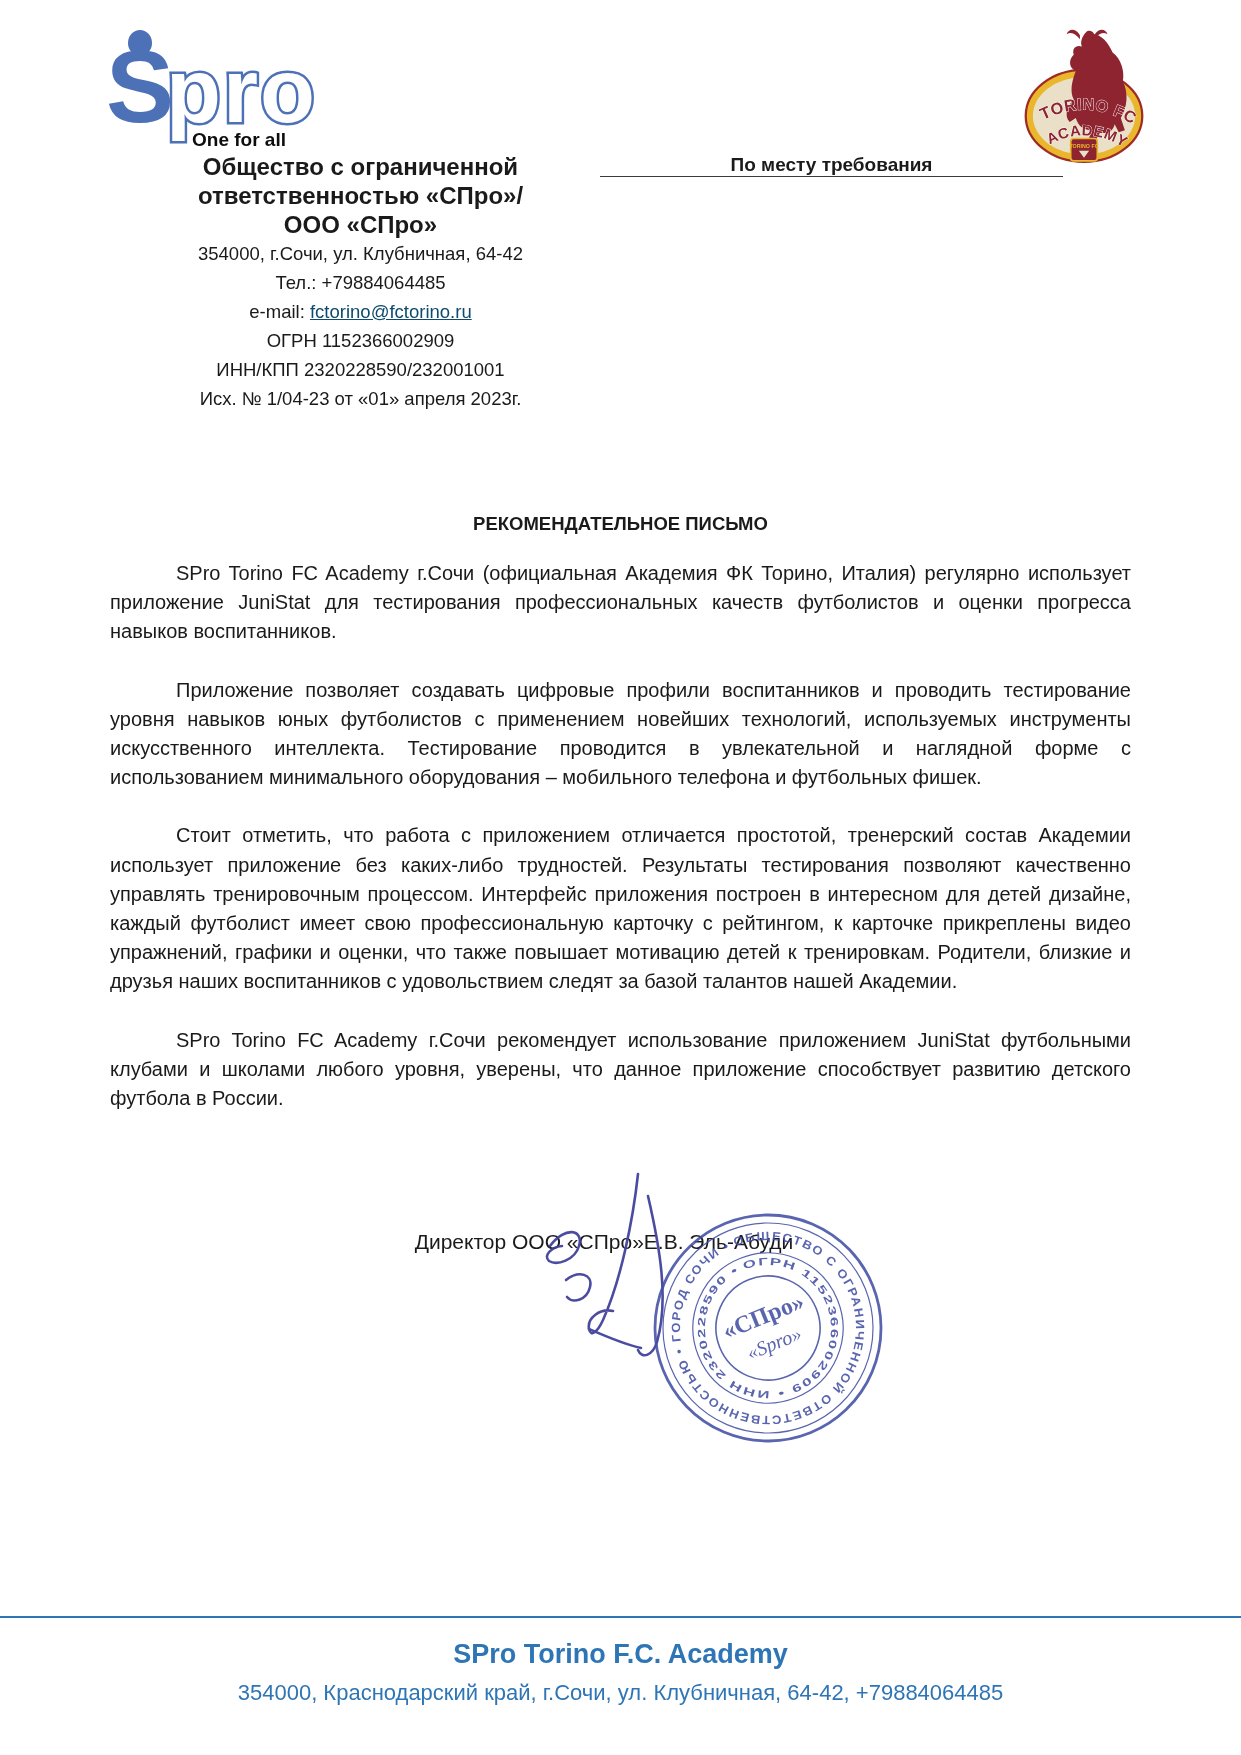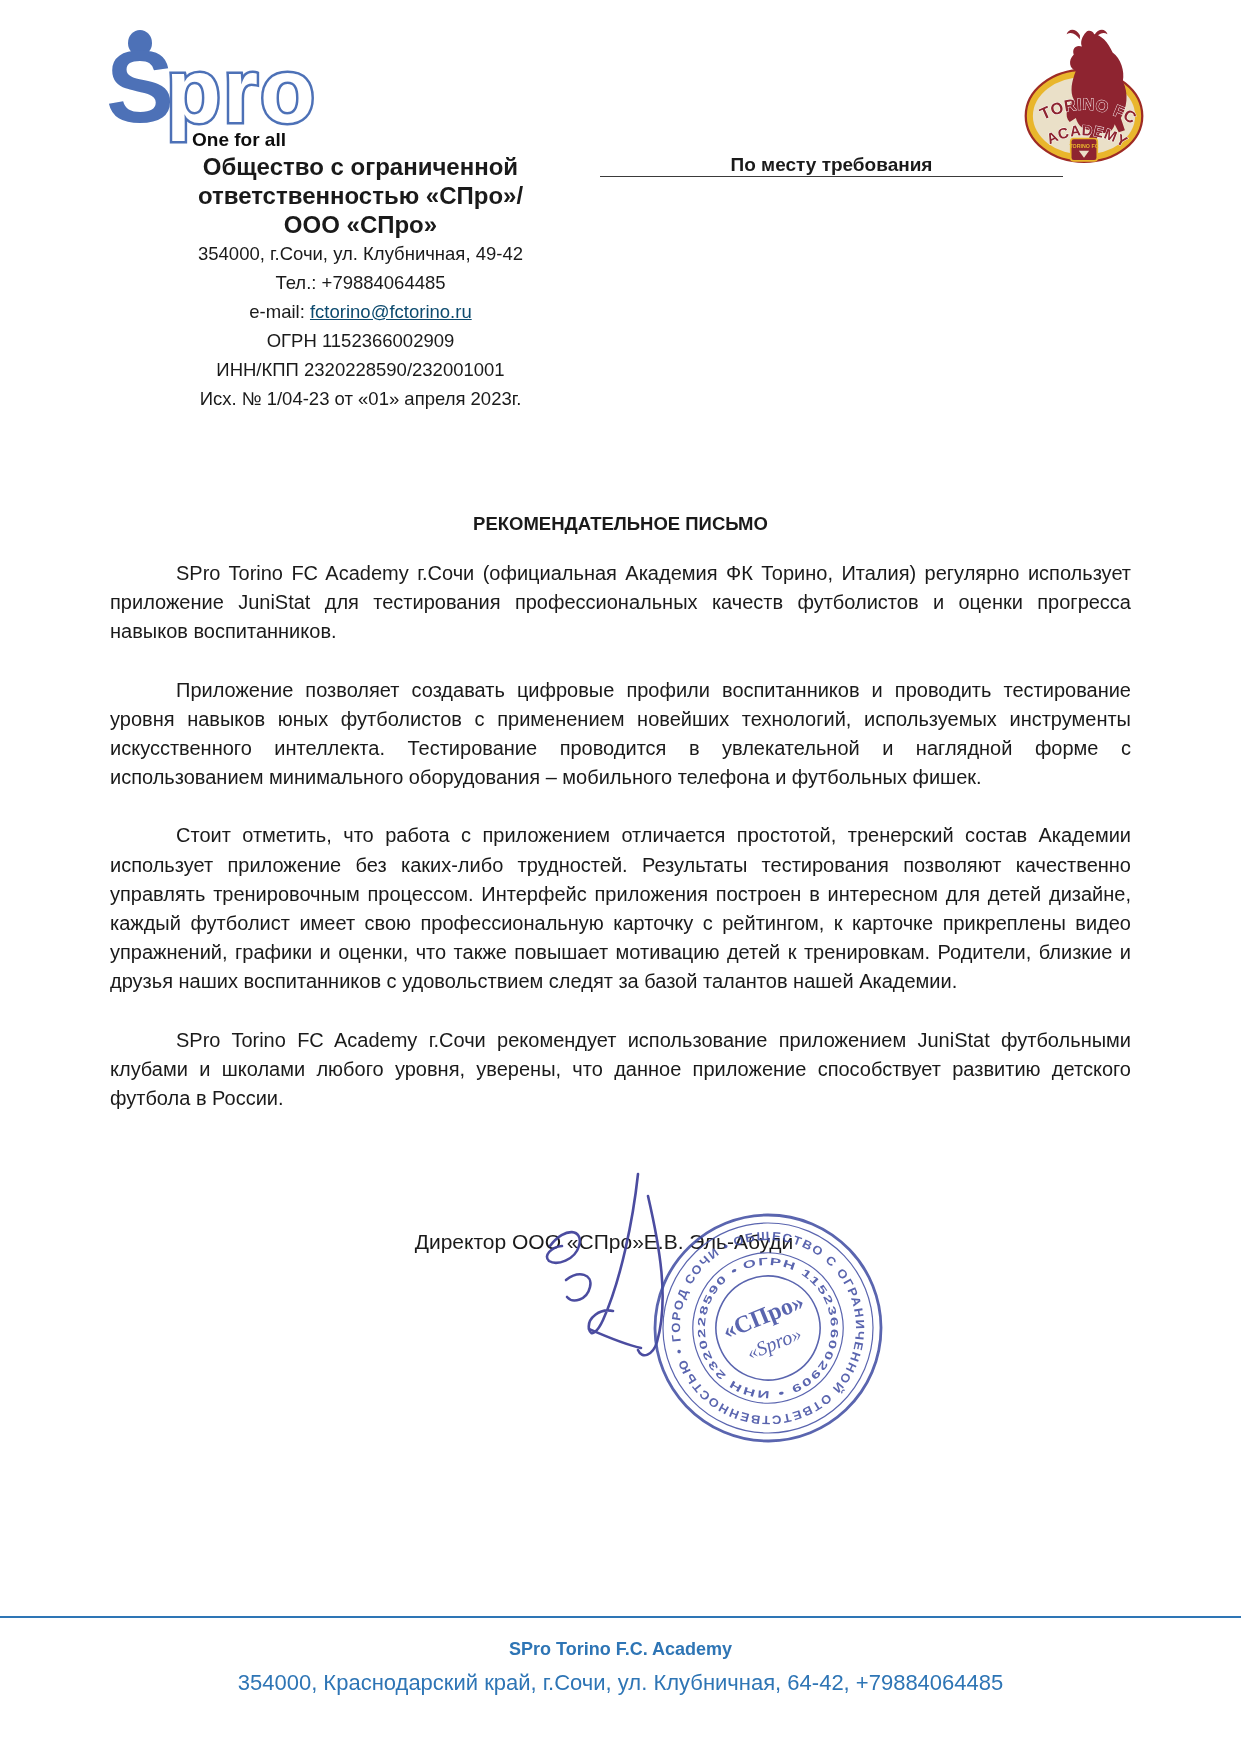--- a/index.html
+++ b/index.html
@@ -39,21 +39,21 @@
     display:flex; justify-content:center; font-size:21px;
   }
   .sign-overlay { position:absolute; pointer-events:none; }
   #signature-svg { left:520px; top:1168px; width:230px; height:215px; }
   #stamp-wrap { left:648px; top:1208px; width:240px; height:240px; transform:rotate(-22deg); opacity:.88; }
   
   .page-footer {
     position:absolute; left:0; top:1616px; width:100%;
     border-top:2.5px solid #2e75b5; text-align:center; color:#2e75b5;
   }
-  .page-footer .f-title { margin-top:21px; font-weight:bold; font-size:18px; }
+  .page-footer .f-title { margin-top:21px; font-weight:bold; font-size:27px; }
   .page-footer .f-addr  { margin-top:10px; font-size:22px; }
 </style>
 </head>
 <body>
 
 <div class="logo-spro">
   <svg width="258" height="128" viewBox="0 0 258 128">
     <ellipse cx="48" cy="15" rx="12" ry="13" fill="#4d71b7"></ellipse>
     <text x="14" y="94" font-size="102" font-weight="800" fill="#4d71b7" font-family="Liberation Sans, sans-serif">S</text>
     <text x="74" y="94" font-size="90" font-weight="800" fill="#ffffff" stroke="#4d71b7" stroke-width="5" paint-order="stroke" letter-spacing="2" font-family="Liberation Sans, sans-serif">pro</text>
@@ -87,21 +87,21 @@
     <rect x="47" y="110" width="26" height="22" rx="3" fill="#8e2430" stroke="#e9b62c" stroke-width="1.6"></rect>
     <text x="60" y="119" font-size="5.2" font-weight="bold" fill="#e9b62c" text-anchor="middle" font-family="Liberation Sans, sans-serif">TORINO FC</text>
     <path d="M55,122 L60,129 L65,122 Z" fill="#eae0c8"></path>
   </svg>
 </div>
 
 <div class="company-block">
   <div class="b">Общество с ограниченной</div>
   <div class="b">ответственностью «СПро»/</div>
   <div class="b">ООО «СПро»</div>
-  <div>354000, г.Сочи, ул. Клубничная, 49-42</div>
+  <div>354000, г.Сочи, ул. Клубничная, 64-42</div>
   <div>Тел.: +79884064485</div>
   <div>
     <span>e-mail: </span><a class="doc-link">fctorino@fctorino.ru</a>
   </div>
   <div>ОГРН 1152366002909</div>
   <div>ИНН/КПП 2320228590/232001001</div>
   <div>Исх. № 1/04-23 от «01» апреля 2023г.</div>
 </div>
 
 <div class="recipient-block">По месту требования</div>

